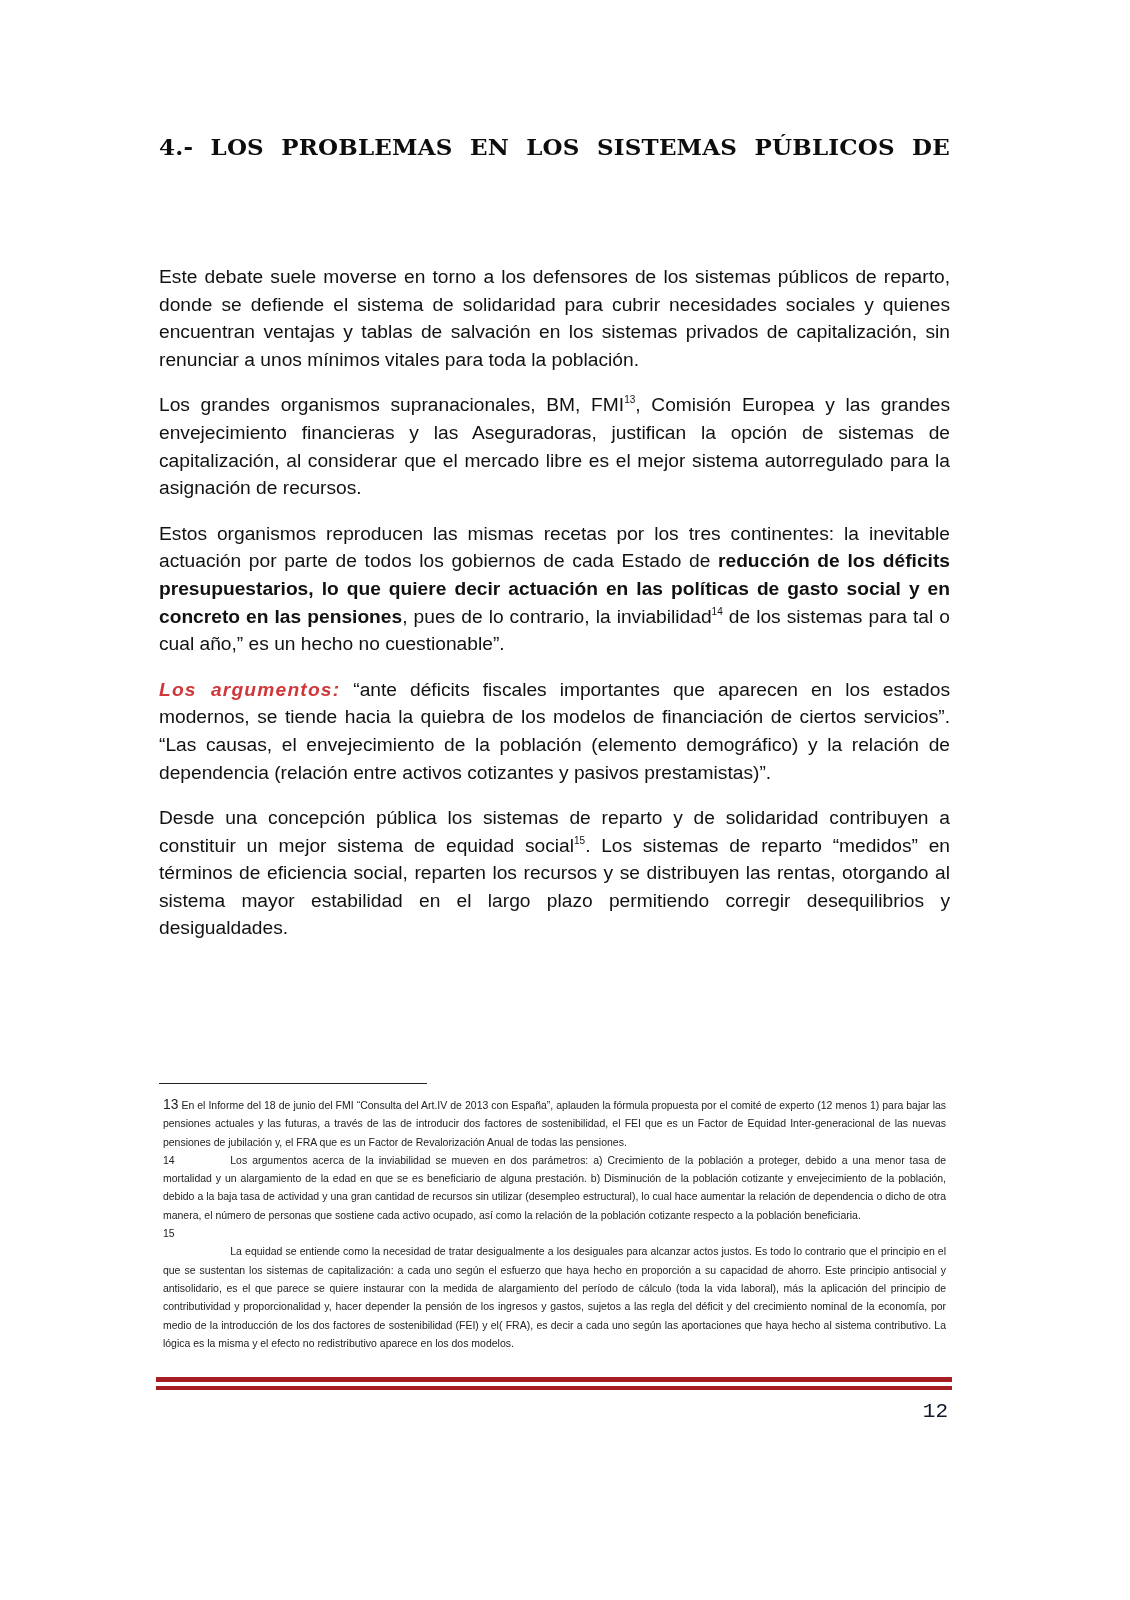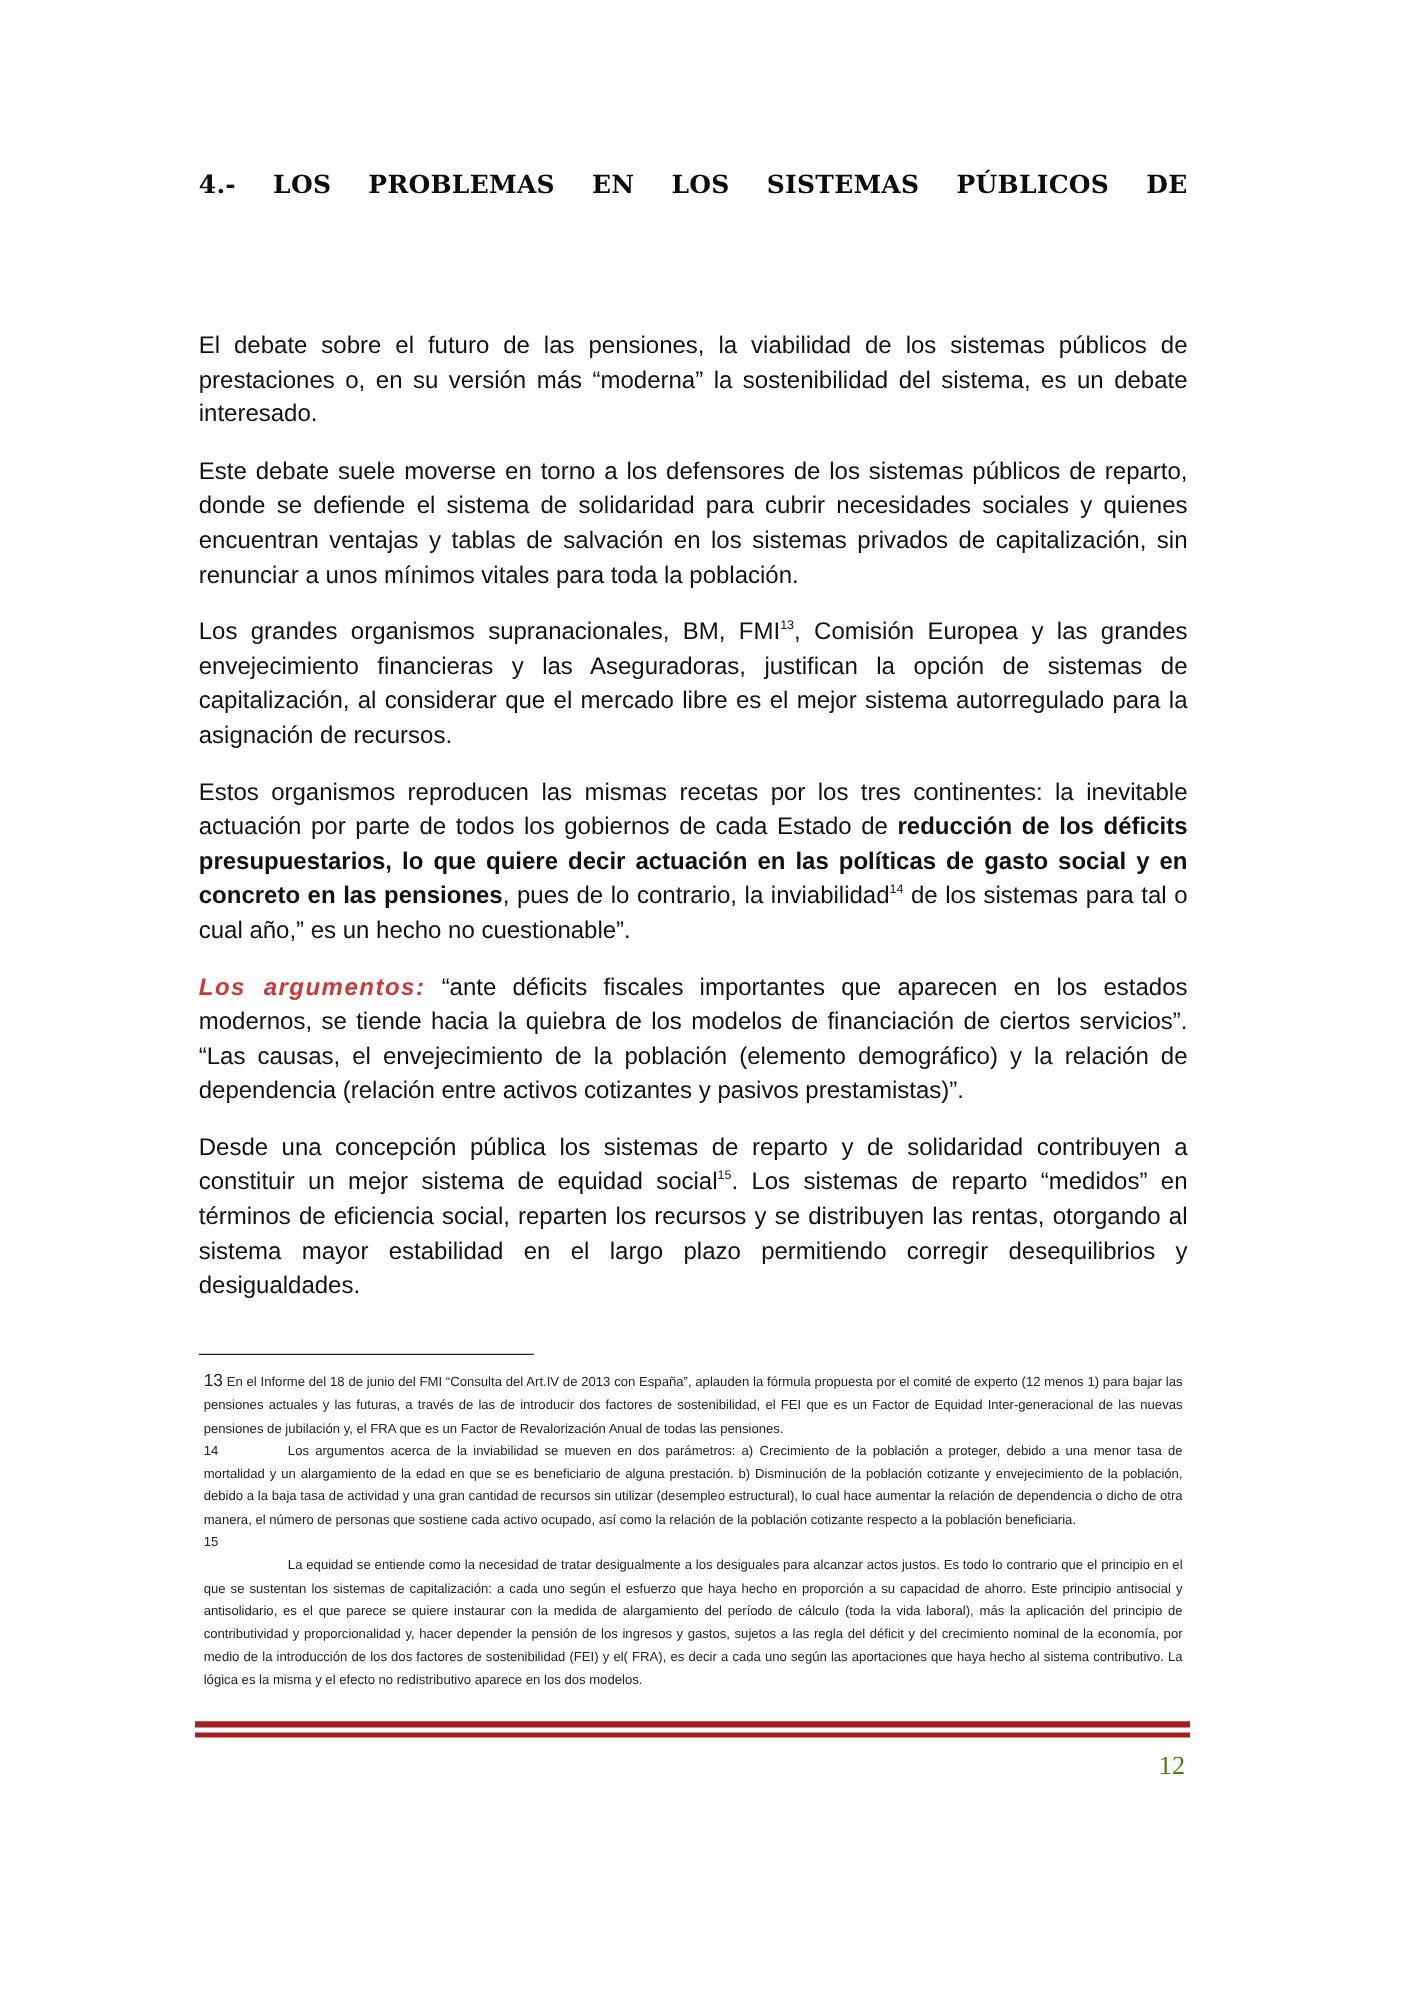--- a/index.html
+++ b/index.html
@@ -1,21 +1,21 @@
 <!DOCTYPE html>
 <html><head>
   <meta charset="utf-8">
   <style>
     html, body { margin: 0; padding: 0; background: #ffffff; }
     body { width: 1130px; height: 1600px; position: relative; overflow: hidden; color: #111; }
     .page { position: absolute; left: 159px; top: 0; width: 791px; }
     .heading {
       position: absolute; top: 130px; left: 0; width: 791px;
       font-family: "DejaVu Serif", "Liberation Serif", serif;
-      font-weight: bold; font-size: 20px; line-height: 34px;
+      font-weight: bold; font-size: 23px; line-height: 34px;
       text-align: justify; text-align-last: left; letter-spacing: 0.2px;
       margin: 0; color: #0d0d0d;
     }
     .heading .l1 { display: block; text-align: justify; text-align-last: justify; }
     .heading .l2 { display: block; }
     .body {
       position: absolute; top: 263px; left: 0; width: 791px;
       font-family: "Liberation Sans", "DejaVu Sans", sans-serif;
       font-size: 19.2px; line-height: 27.6px; text-align: justify;
       color: #111;
@@ -34,33 +34,32 @@
     .footnotes p { margin: 0; }
     .footnotes .num13 { font-size: 14px; }
     .footnotes .num { display: inline-block; width: 68px; }
     .footnotes .num-block { display: block; }
     .footnotes .indent15 { display: inline-block; width: 68px; }
     .bar { position: absolute; left: 156px; width: 796px; background: #a51e22; }
     .bar1 { top: 1377px; height: 5px; }
     .bar2 { top: 1386px; height: 4px; }
     .page-number {
       position: absolute; top: 1400px; left: 880px; width: 68px; text-align: right;
-      font-family: Liberation Serif, serif; font-size: 21px; color: #4d7c0f;
+      font-family: Liberation Mono, monospace; font-size: 21px; color: #0f172a;
     }
   </style>
 </head>
 <body>
 
 <div class="page">
   <h1 class="heading">
     <span class="l1">4.- LOS PROBLEMAS EN LOS SISTEMAS PÚBLICOS DE</span>
   </h1>
 
   <div class="body">
-    <p>El debate sobre el futuro de las pensiones, la viabilidad de los sistemas públicos de prestaciones o, en su versión más “moderna” la sostenibilidad del sistema, es un debate interesado.</p>
     <p>Este debate suele moverse en torno a los defensores de los sistemas públicos de reparto, donde se defiende el sistema de solidaridad para cubrir necesidades sociales y quienes encuentran ventajas y tablas de salvación en los sistemas privados de capitalización, sin renunciar a unos mínimos vitales para toda la población.</p>
     <p><span>Los grandes organismos supranacionales, BM, FMI</span><sup>13</sup><span>, Comisión Europea y las grandes envejecimiento financieras y las Aseguradoras, justifican la opción de sistemas de capitalización, al considerar que el mercado libre es el mejor sistema autorregulado para la asignación de recursos.</span></p>
     <p><span>Estos organismos reproducen las mismas recetas por los tres continentes: la inevitable actuación por parte de todos los gobiernos de cada Estado de </span><b>reducción de los déficits presupuestarios, lo que quiere decir actuación en las políticas de gasto social y en concreto en las pensiones</b><span>, pues de lo contrario, la inviabilidad</span><sup>14</sup><span> de los sistemas para tal o cual año,” es un hecho no cuestionable”.</span></p>
     <p><span class="argument-label" style="color: rgb(208, 55, 58);">Los argumentos:</span><span> “ante déficits fiscales importantes que aparecen en los estados modernos, se tiende hacia la quiebra de los modelos de financiación de ciertos servicios”. “Las causas, el envejecimiento de la población (elemento demográfico) y la relación de dependencia (relación entre activos cotizantes y pasivos prestamistas)”.</span></p>
     <p><span>Desde una concepción pública los sistemas de reparto y de solidaridad contribuyen a constituir un mejor sistema de equidad social</span><sup>15</sup><span>. Los sistemas de reparto “medidos” en términos de eficiencia social, reparten los recursos y se distribuyen las rentas, otorgando al sistema mayor estabilidad en el largo plazo permitiendo corregir desequilibrios y desigualdades.</span></p>
   </div>
 </div>
 
 <div class="fn-rule"></div>
 

